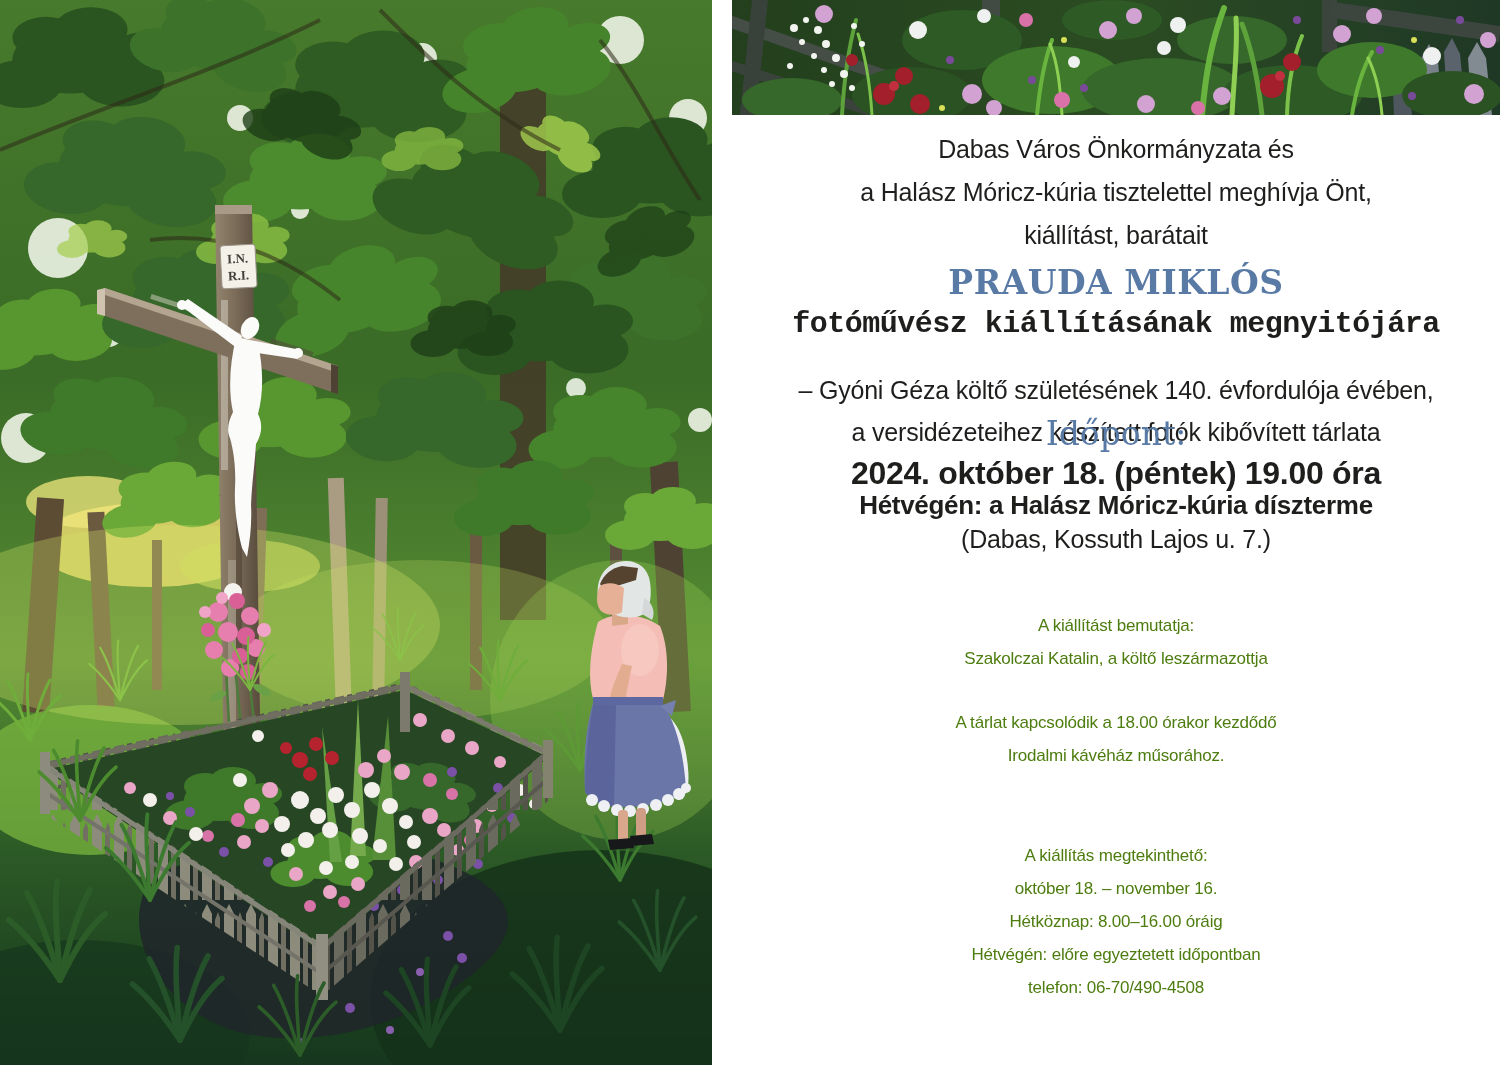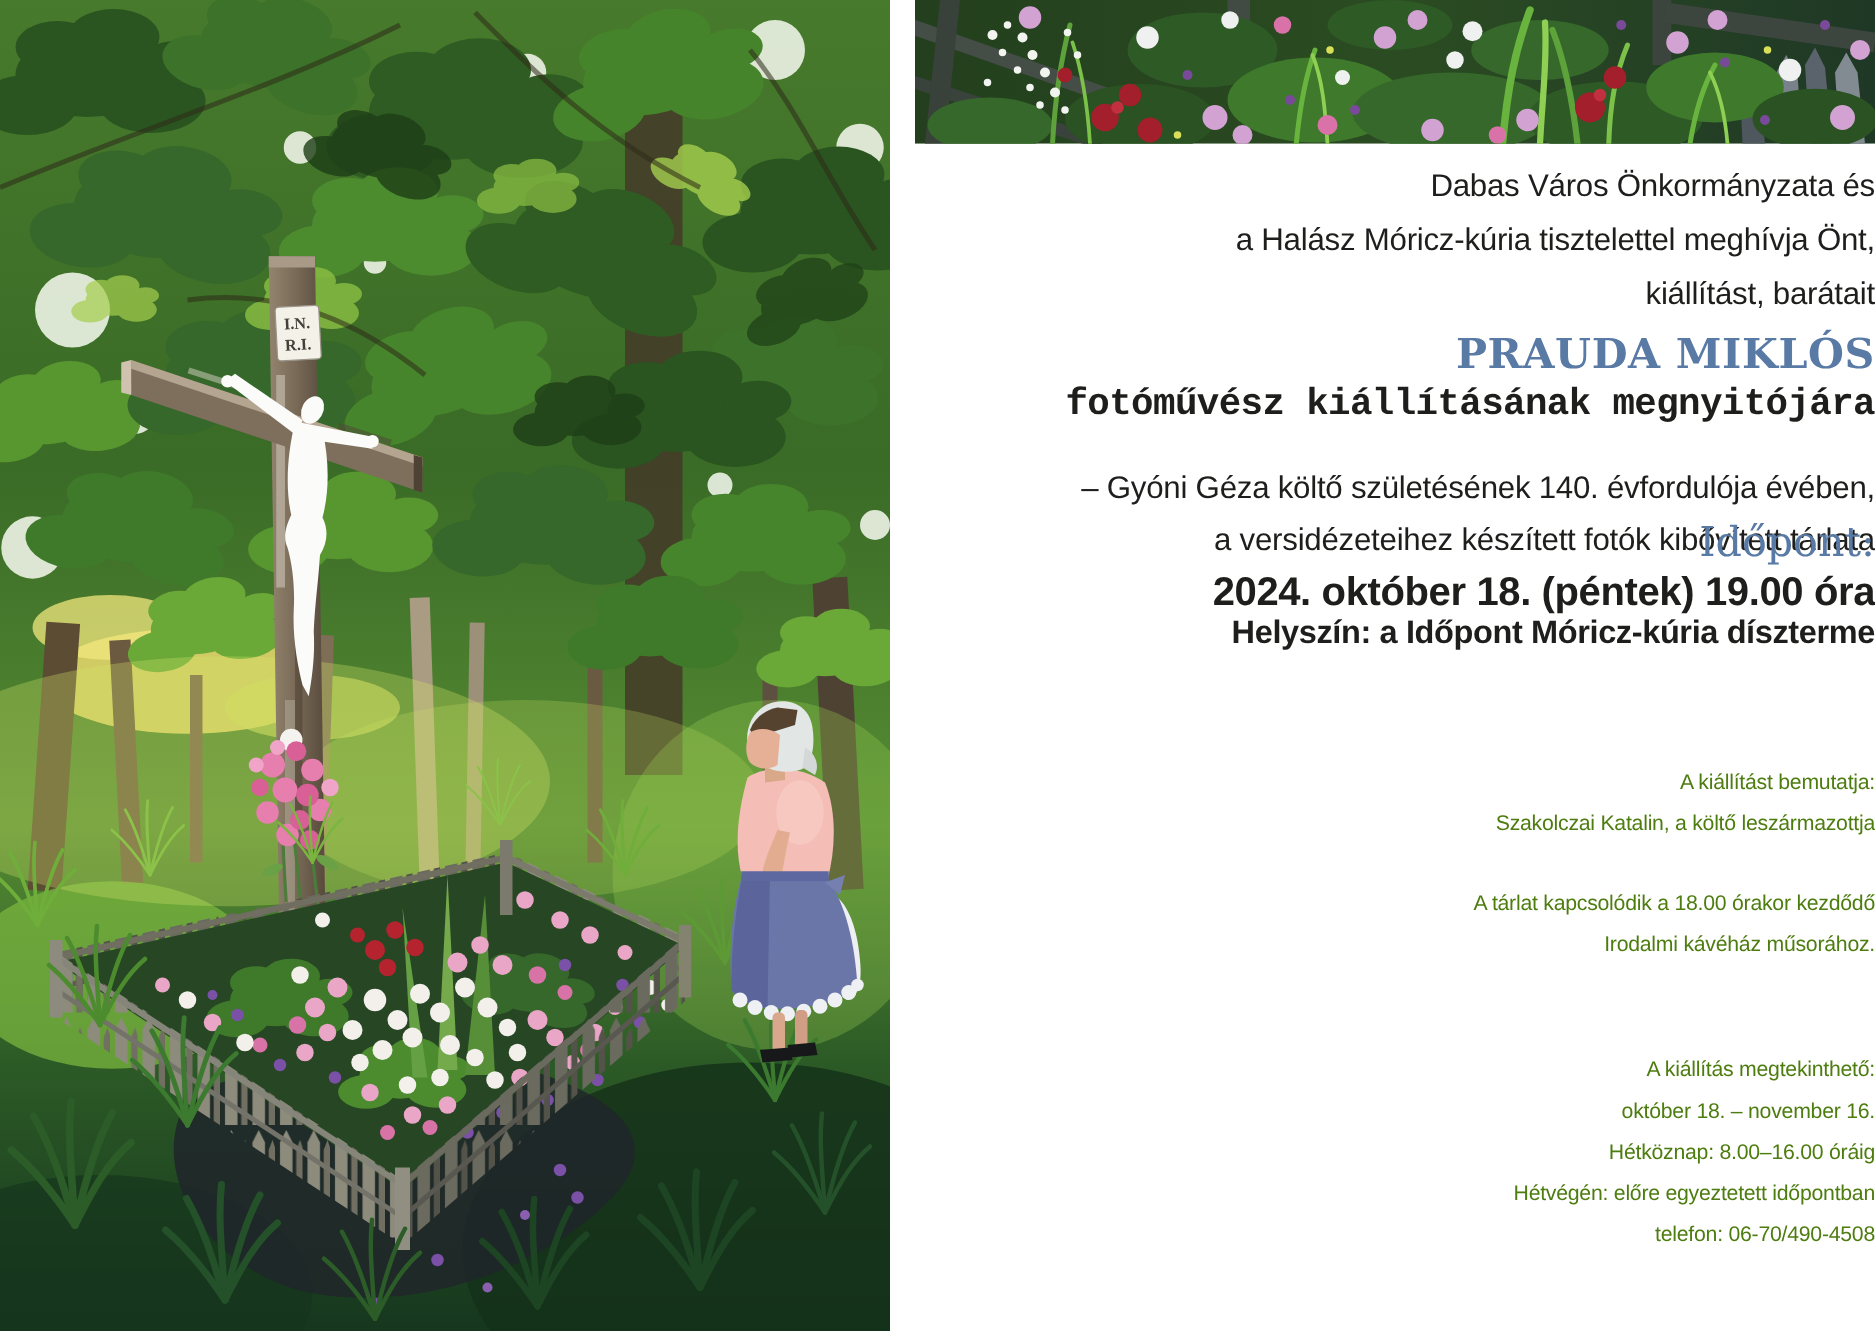--- a/index.html
+++ b/index.html
@@ -3,21 +3,21 @@
 <meta charset="utf-8">
 <style>
   html,body{margin:0;padding:0;}
   body{
     width:1500px;height:1065px;position:relative;overflow:hidden;background:#ffffff;
     font-family:"Liberation Sans",sans-serif;color:#1e1e1c;
   }
   .photo-left{position:absolute;left:0;top:0;width:712px;height:1065px;}
   .photo-strip{position:absolute;left:732px;top:0;width:768px;height:115px;}
   .photo-left svg,.photo-strip svg{display:block;width:100%;height:100%;}
-  .content{position:absolute;left:732px;top:0;width:768px;height:752px;text-align:right;}
+  .content{position:absolute;left:732px;top:0;width:768px;height:752px;text-align:center;}
   .content div{position:absolute;left:0;right:0;}
   .t{font-size:17px;letter-spacing:-0.2px;line-height:33px;color:#4d7c0f;}
   .intro-block{top:128px;font-size:25px;line-height:43px;letter-spacing:-0.2px;}
   .artist{top:263px;font-family:"DejaVu Serif",serif;font-weight:bold;font-size:33px;letter-spacing:0.5px;color:#587aa5;}
   .event-title{top:307px;font-family:Liberation Mono, monospace;font-weight:bold;font-size:30px;letter-spacing:-0.5px;color:#1e1e1c;}
   .subtitle-block{top:355px;font-size:25px;line-height:42px;letter-spacing:-0.2px;margin-top:14px;}
   .when-head{top:414px;font-family:"DejaVu Serif",serif;font-weight:normal;font-size:33px;color:#587aa5;}
   .when-date{top:455px;font-size:32px;font-weight:bold;letter-spacing:-0.3px;}
   .when-venue{top:490px;font-size:26px;font-weight:bold;letter-spacing:-0.3px;}
   .when-addr{top:525px;font-size:25px;letter-spacing:-0.2px;}
@@ -528,21 +528,22 @@
   <div class="artist">PRAUDA MIKLÓS</div>
   <div class="event-title">fotóművész kiállításának megnyitójára</div>
 
   <div class="subtitle-block">
     <span>– Gyóni Géza költő születésének 140. évfordulója évében,</span><br>
     <span>a versidézeteihez készített fotók kibővített tárlata</span>
   </div>
 
   <div class="when-head">Időpont:</div>
   <div class="when-date">2024. október 18. (péntek) 19.00 óra</div>
-  <div class="when-venue">Helyszín: a Időpont Móricz-kúria díszterme</div>
+  <div class="when-venue">Hétvégén: a Halász Móricz-kúria díszterme</div>
+  <div class="when-addr">(Dabas, Kossuth Lajos u. 7.)</div>
 
   <div class="presenter-block t">
     <span>A kiállítást bemutatja:</span><br>
     <span>Szakolczai Katalin, a költő leszármazottja</span>
   </div>
 
   <div class="program-block t">
     <span>A tárlat kapcsolódik a 18.00 órakor kezdődő</span><br>
     <span>Irodalmi kávéház műsorához.</span>
   </div>

